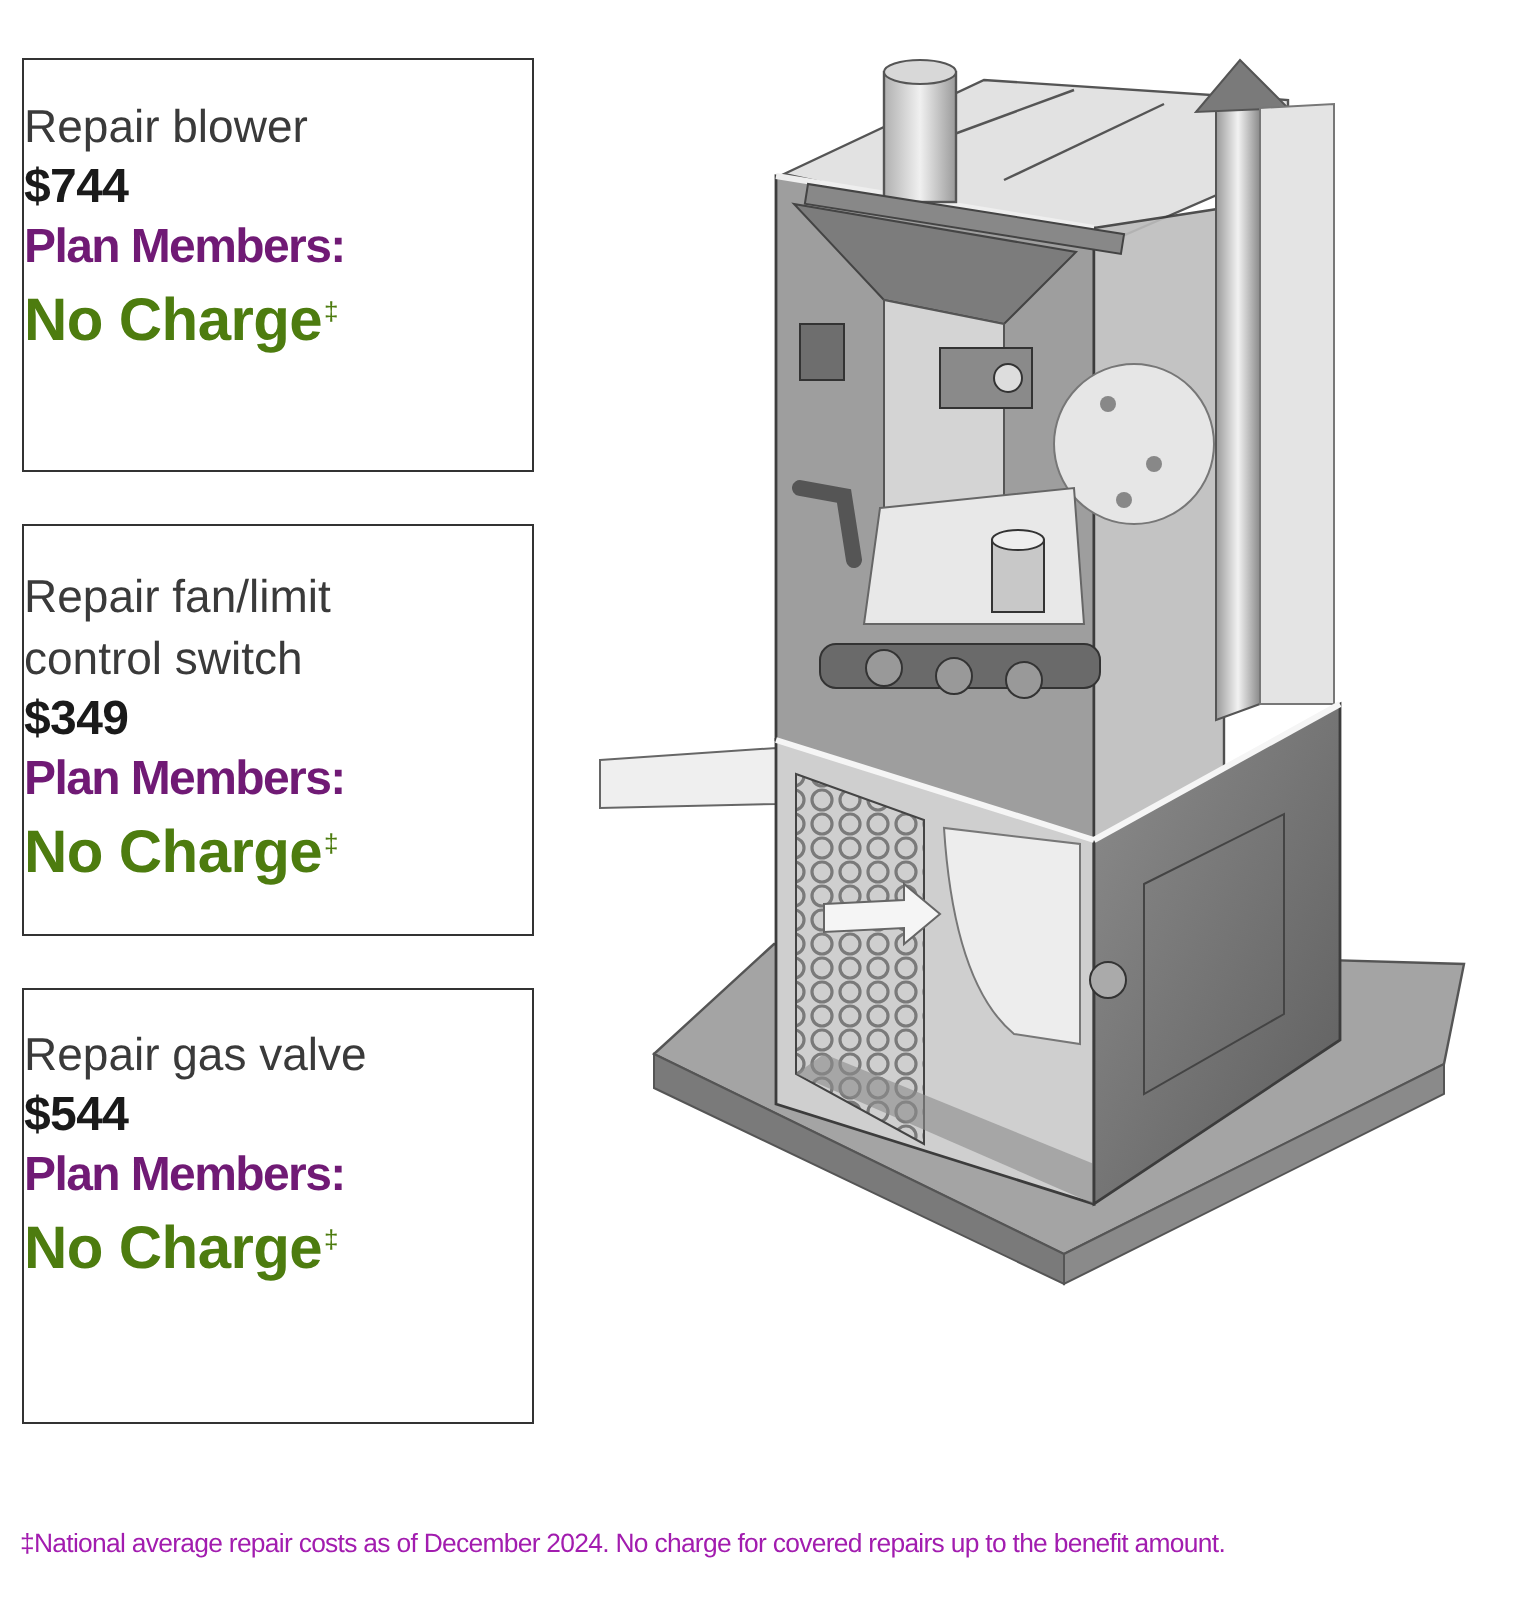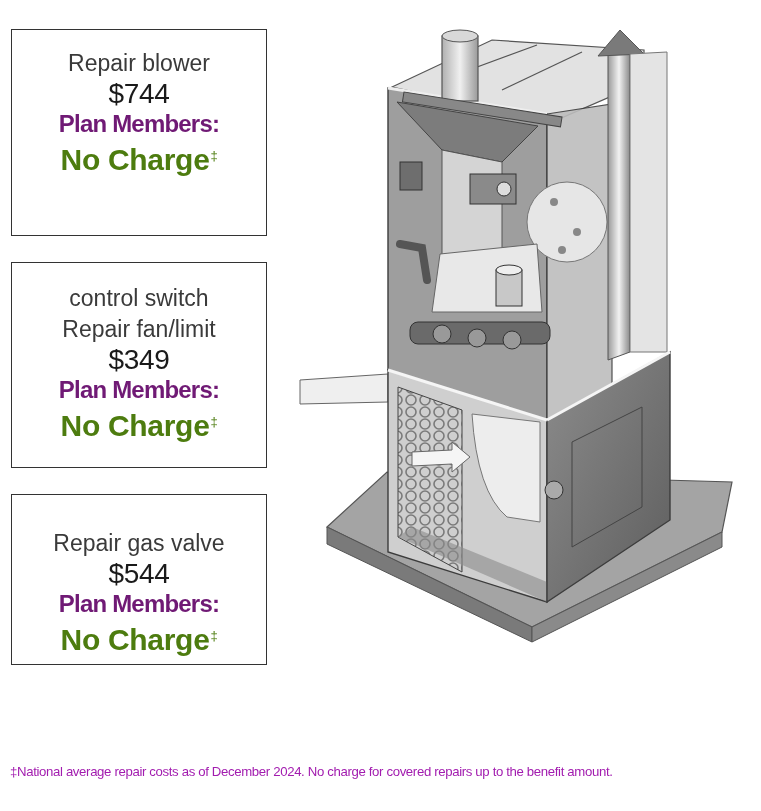--- a/index.html
+++ b/index.html
@@ -1,44 +1,44 @@
 <!DOCTYPE html>
 <html><head>
 <meta charset="utf-8">
 <style>
   html, body { margin: 0; padding: 0; background: #ffffff; }
   body { width: 761px; height: 811px; position: relative; overflow: hidden;
          font-family: "Liberation Sans", sans-serif; color: #1a1a1a; }
   .card { position: absolute; left: 11px; width: 256px; border: 1.5px solid #333;
-          box-sizing: border-box; text-align: center; background: #fff; }
+          box-sizing: border-box; text-align: left; background: #fff; }
   .card .desc { font-size: 23px; color: #3a3a3a; line-height: 31px; font-weight: normal; }
-  .card .price { font-size: 28px; font-weight: normal; color: #1a1a1a; line-height: 30px; letter-spacing: -0.3px; }
+  .card .price { font-size: 24px; font-weight: bold; color: #1a1a1a; line-height: 30px; letter-spacing: -0.3px; }
   .card .pm { font-size: 24px; font-weight: bold; color: #701a75; line-height: 30px; letter-spacing: -0.8px; }
   .card .nc { font-size: 30px; font-weight: bold; color: #4d7c0f; line-height: 34px; letter-spacing: -0.3px; }
   .card .nc sup { font-size: 13px; font-weight: normal; vertical-align: 10px; margin-left: 1px; }
   #card-1 { top: 29px; height: 207px; padding-top: 18px; }
   #card-2 { top: 262px; height: 206px; padding-top: 20px; }
-  #card-3 { top: 494px; height: 171px; padding-top: 33px; }
+  #card-3 { top: 494px; height: 218px; padding-top: 17px; }
   .footnote { position: absolute; left: 10px; top: 764px; font-size: 13.2px; color: #a21caf;
               letter-spacing: -0.35px; font-family: Liberation Sans, sans-serif; }
   .furnace { position: absolute; left: 292px; top: 22px; }
 </style>
 </head>
 <body>
 
 <div class="card" id="card-1">
   <div class="desc">Repair blower</div>
   <div class="price">$744</div>
   <div class="pm">Plan Members:</div>
   <div class="nc"><span>No Charge</span><sup>‡</sup></div>
 </div>
 
 <div class="card" id="card-2">
+  <div class="desc">Repair fan/limit</div>
   <div class="desc">control switch</div>
-  <div class="desc">Repair fan/limit</div>
   <div class="price">$349</div>
   <div class="pm">Plan Members:</div>
   <div class="nc"><span>No Charge</span><sup>‡</sup></div>
 </div>
 
 <div class="card" id="card-3">
   <div class="desc">Repair gas valve</div>
   <div class="price">$544</div>
   <div class="pm">Plan Members:</div>
   <div class="nc"><span>No Charge</span><sup>‡</sup></div>

